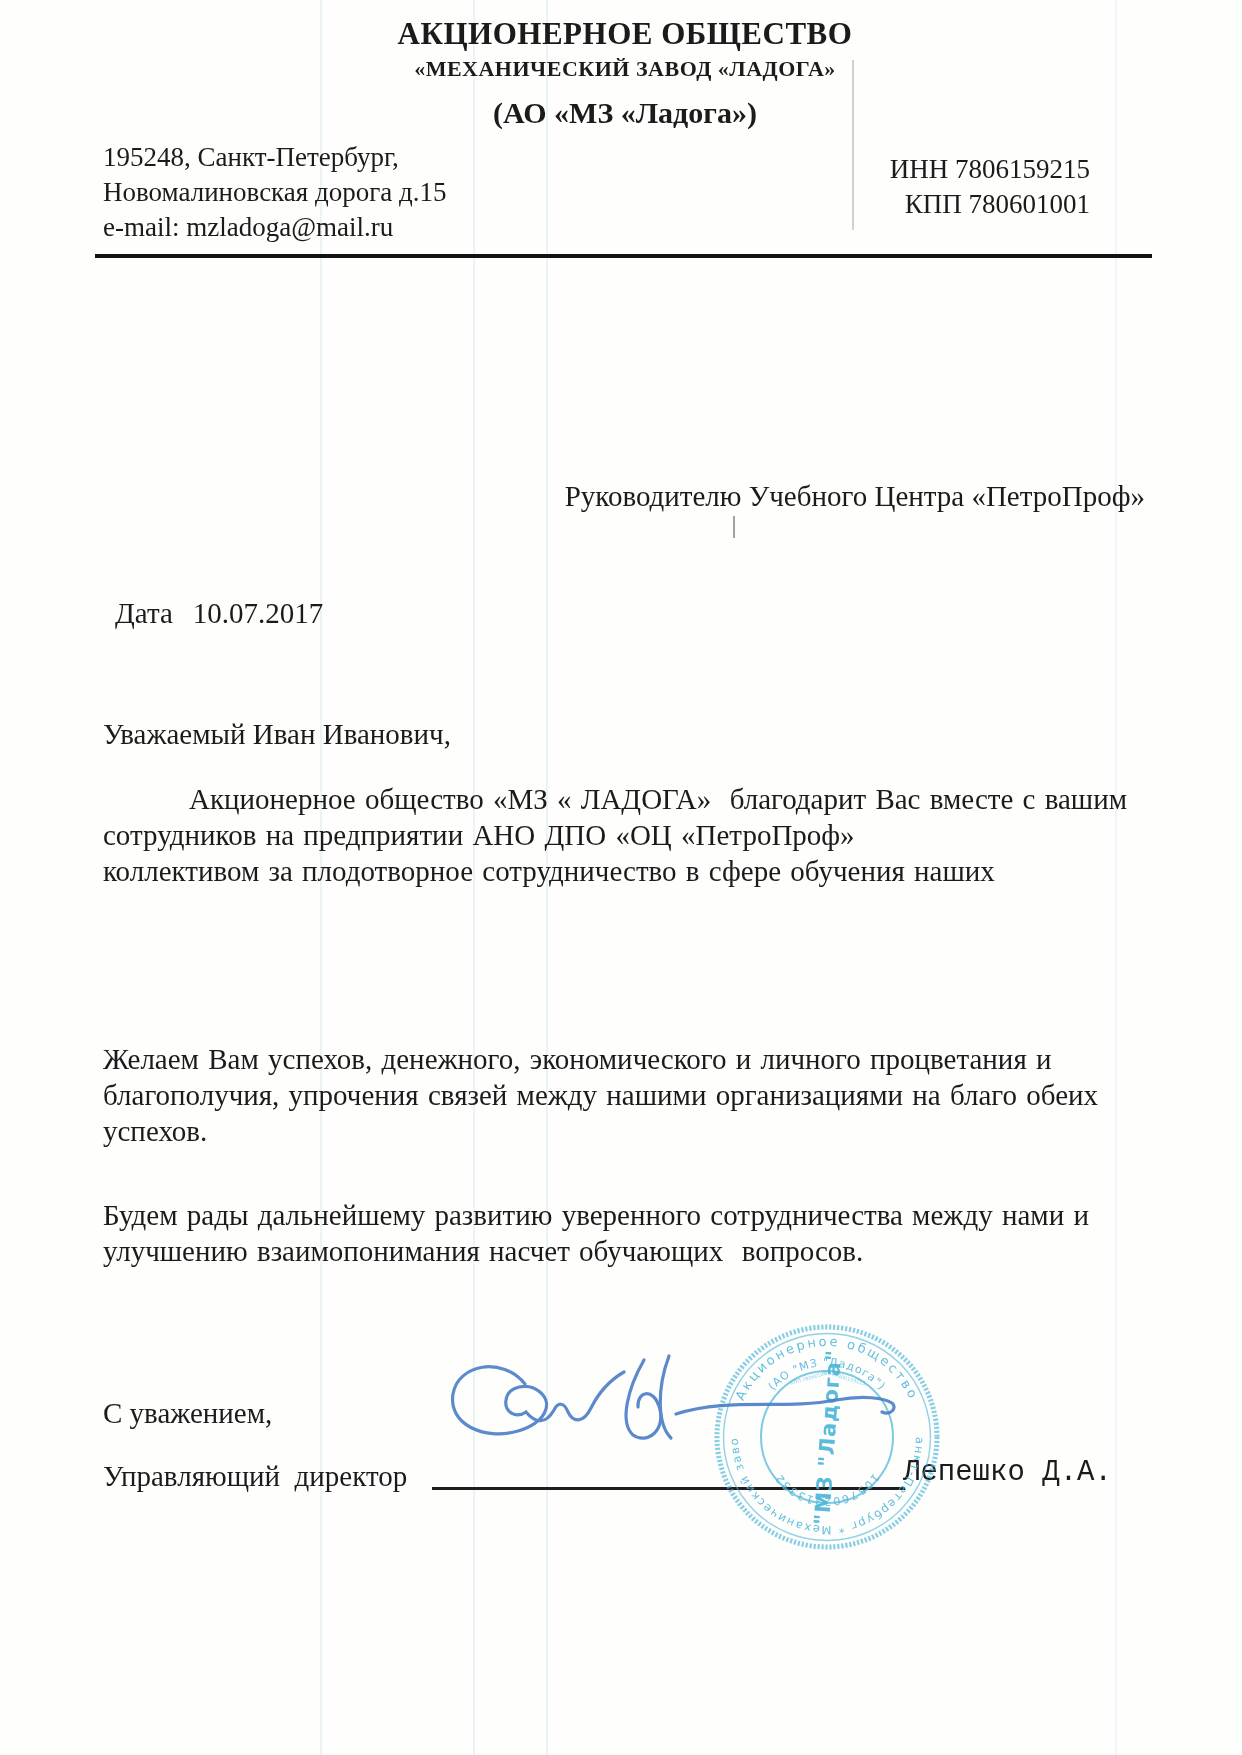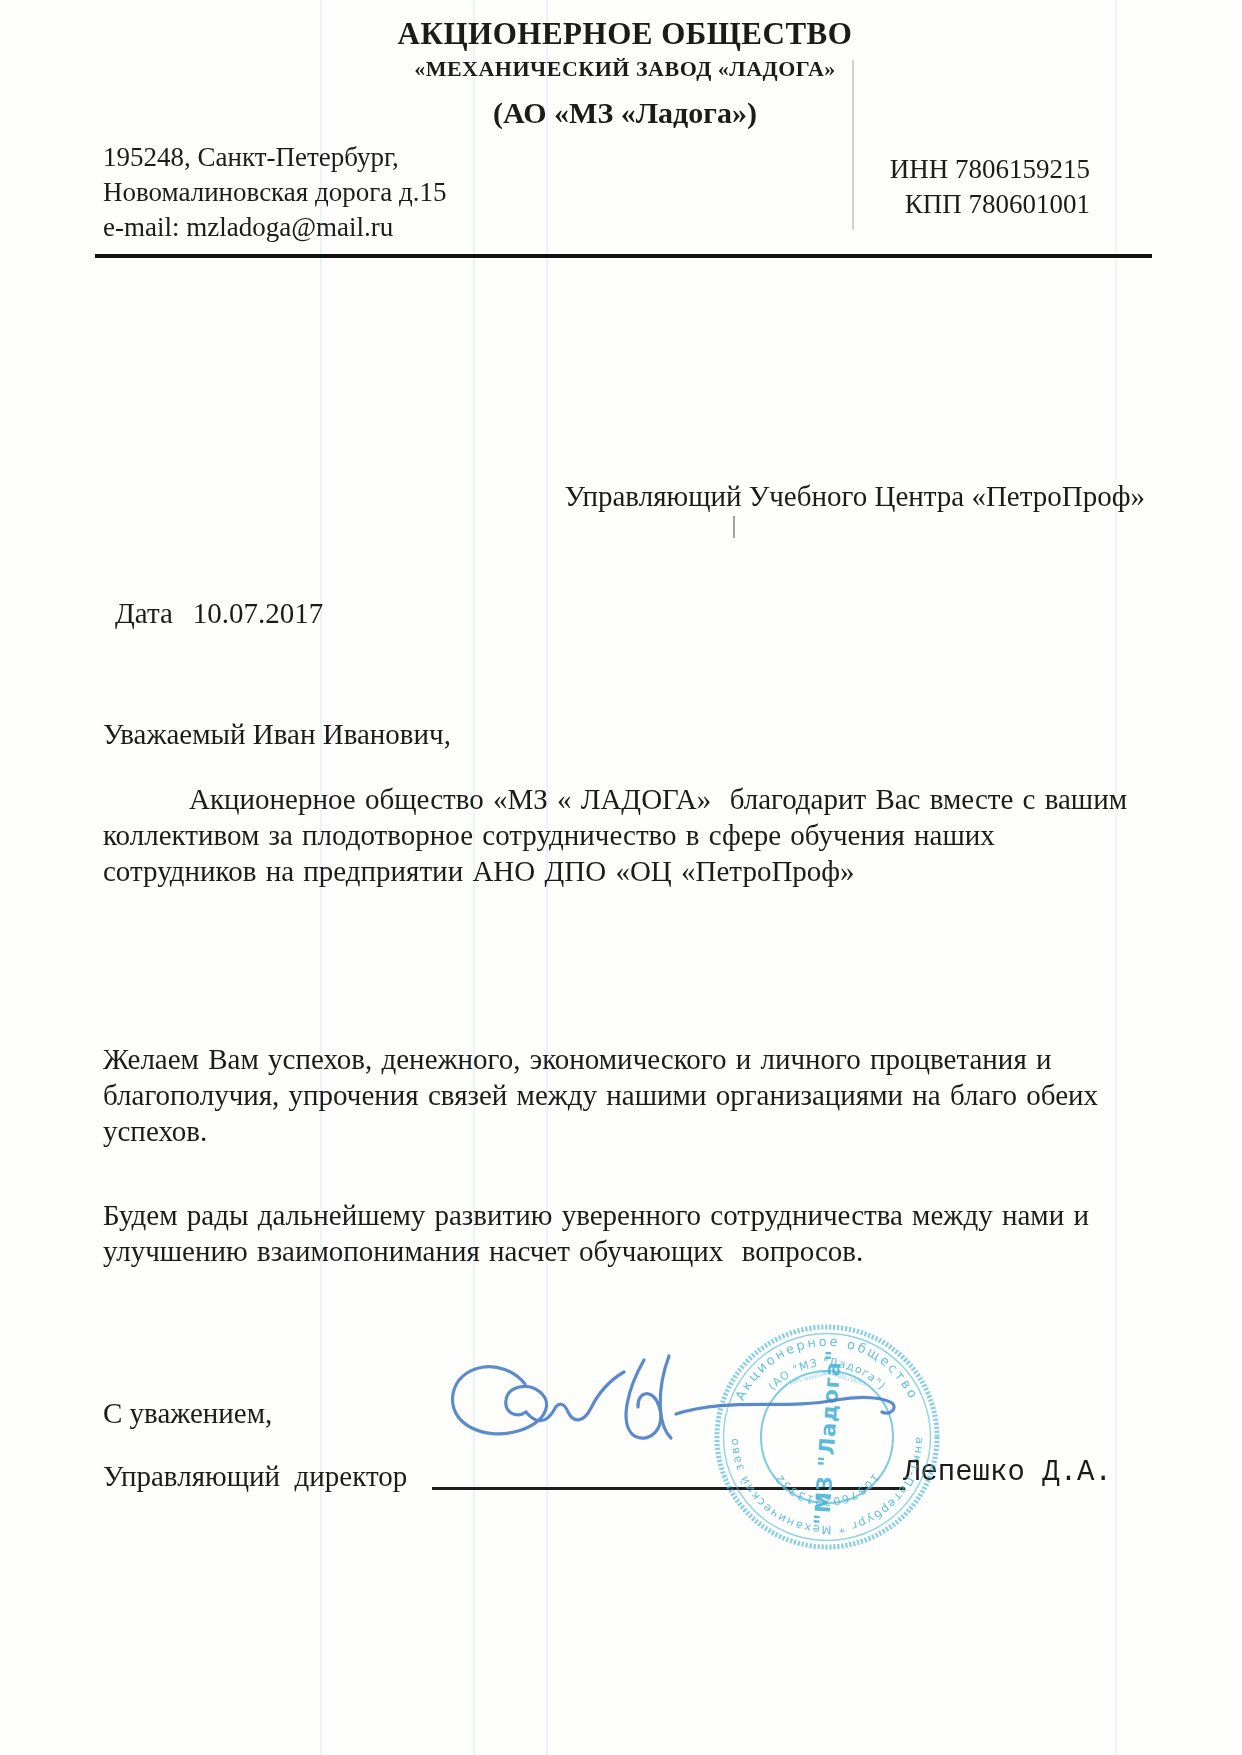--- a/index.html
+++ b/index.html
@@ -63,32 +63,32 @@
     <div class="line">e-mail: mzladoga@mail.ru</div>
   </div>
 
   <div class="abs idblock">
     <div class="line">ИНН 7806159215</div>
     <div class="line">КПП 780601001</div>
   </div>
 
   <div class="abs rule"></div>
 
-  <div class="abs recipient line">Управляющий Учебного Центра «ПетроПроф»</div>
+  <div class="abs recipient line">Руководителю Учебного Центра «ПетроПроф»</div>
 
   <div class="abs dateline">
     <span>Дата</span><span class="gap"></span><span>10.07.2017</span>
   </div>
 
   <div class="abs saluta line">Уважаемый Иван Иванович,</div>
 
   <div class="abs para p1">
     <div class="line indent">Акционерное общество «МЗ « ЛАДОГА»  благодарит Вас вместе с вашим</div>
+    <div class="line">сотрудников на предприятии АНО ДПО «ОЦ «ПетроПроф»</div>
     <div class="line">коллективом за плодотворное сотрудничество в сфере обучения наших</div>
-    <div class="line">сотрудников на предприятии АНО ДПО «ОЦ «ПетроПроф»</div>
   </div>
 
 
   <div class="abs para p3">
     <div class="line">Желаем Вам успехов, денежного, экономического и личного процветания и</div>
     <div class="line">благополучия, упрочения связей между нашими организациями на благо обеих</div>
     <div class="line">успехов.</div>
   </div>
 
   <div class="abs para p4">

